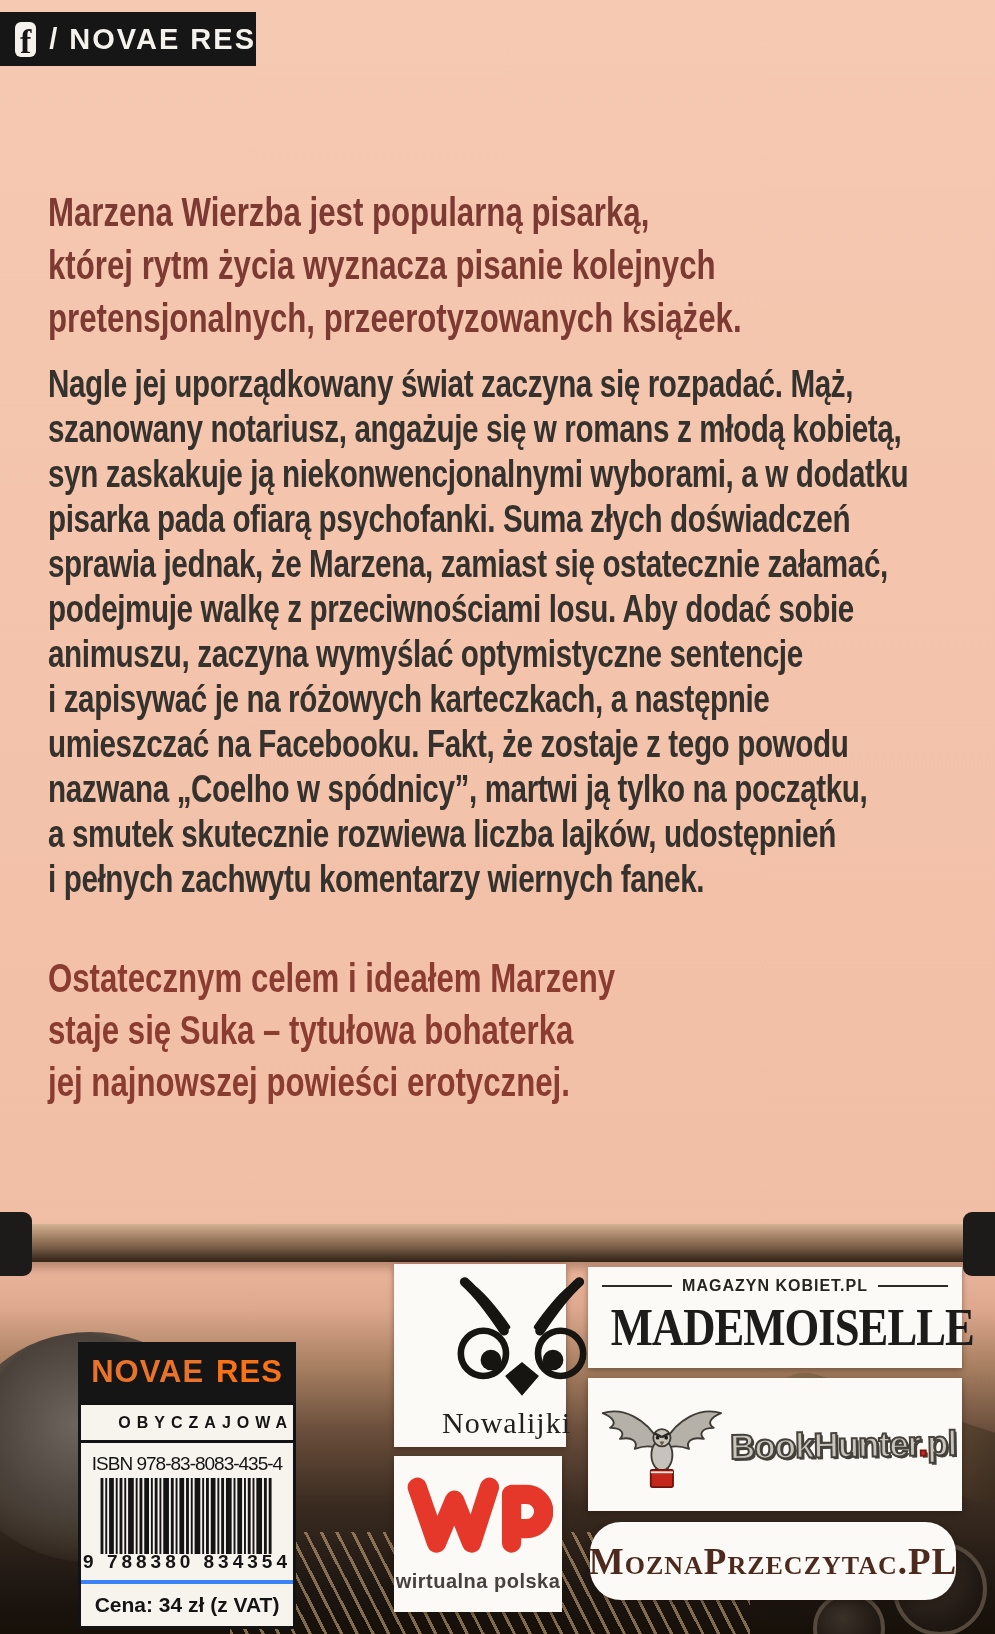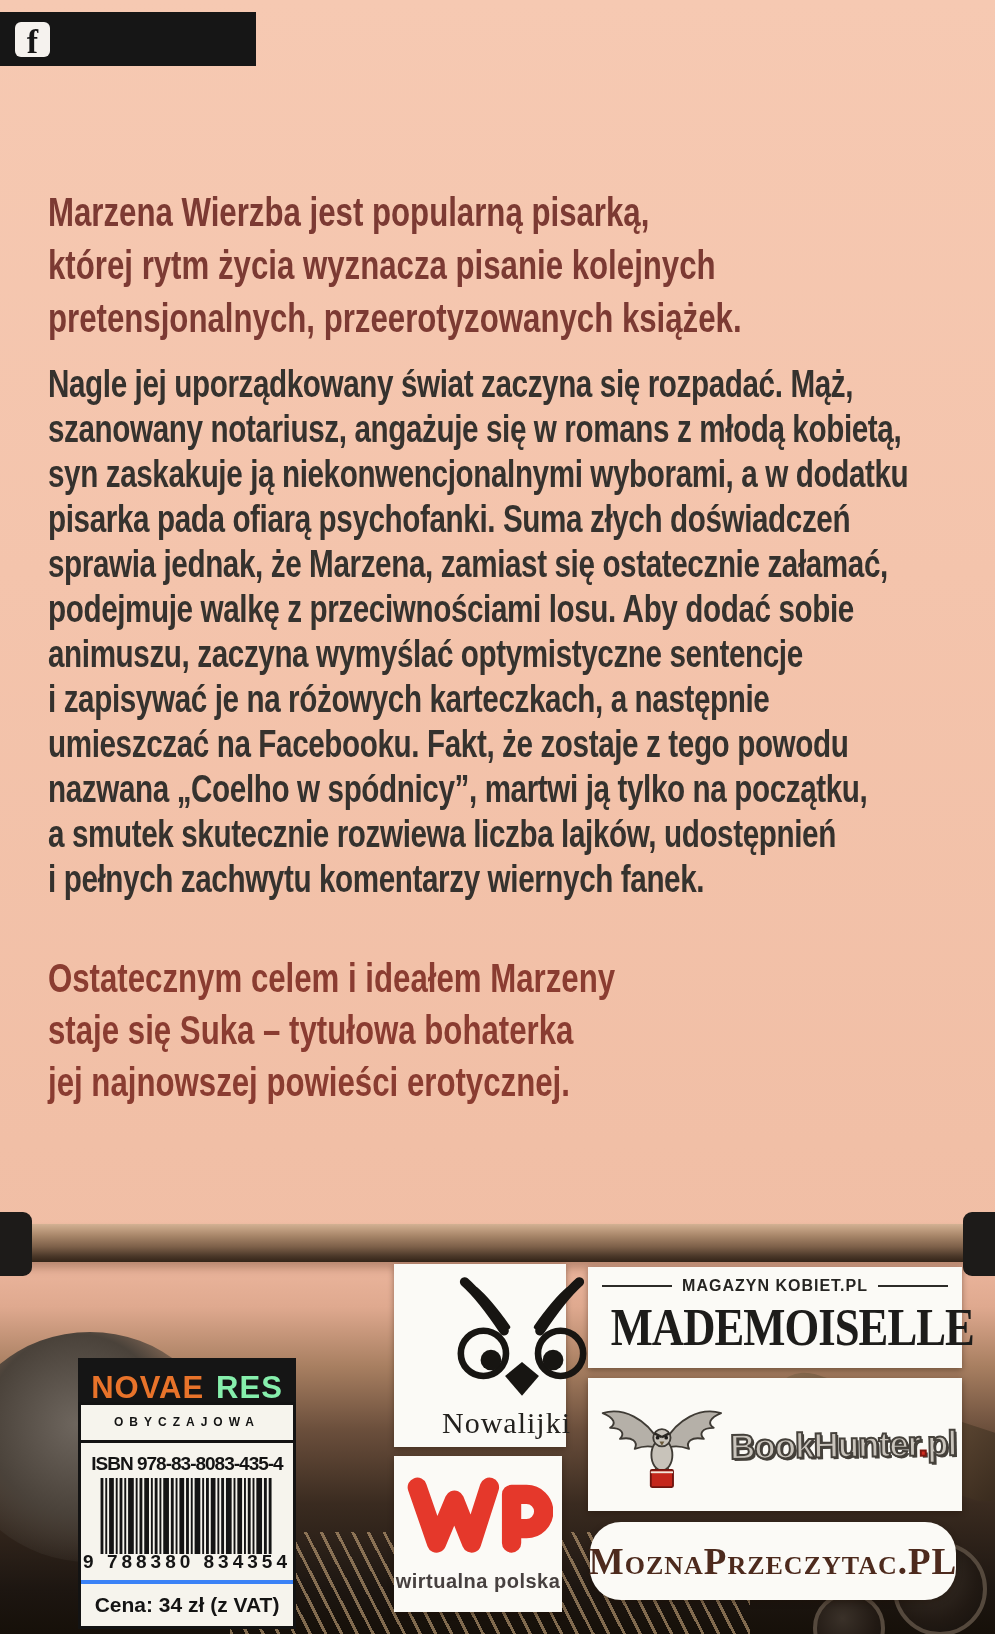--- a/index.html
+++ b/index.html
@@ -35,24 +35,24 @@
     background:radial-gradient(circle at 45% 40%,#6e665e 0%,#4a423a 45%,rgba(40,33,27,0) 75%);}
   .tw-strings{position:absolute;left:230px;top:270px;width:520px;height:102px;
     background:repeating-linear-gradient(63deg,rgba(216,180,134,.55) 0 3px,rgba(0,0,0,0) 3px 14px);}
   .tw-key{position:absolute;border-radius:50%;background:radial-gradient(circle at 40% 35%,#3a3129 0%,#211913 60%,#14100c 100%);border:4px solid #55493d;}
   .tw-key.k1{right:8px;top:280px;width:86px;height:86px;}
   .tw-key.k2{right:110px;top:330px;width:64px;height:64px;}
   .tw-arm{position:absolute;right:-30px;top:140px;width:260px;height:70px;border-radius:40px;
     background:linear-gradient(120deg,#8f7154 0%,#5d4733 60%,#33261a 100%);transform:rotate(18deg);}
   
   .pub-logo{position:absolute;left:78px;top:1342px;width:218px;height:60px;background:#151515;
-    display:flex;align-items:center;justify-content:center;gap:12px;font-weight:bold;font-size:31px;letter-spacing:1px;margin-top:16px;}
+    display:flex;align-items:center;justify-content:center;gap:12px;font-weight:bold;font-size:31px;letter-spacing:1px;}
   .pub-card{position:absolute;left:78px;top:1402px;width:218px;background:#f6f4ed;border:3px solid #131313;box-sizing:border-box;text-align:center;color:#141414;}
-  .genre-row{height:35px;line-height:35px;border-bottom:3px solid #131313;font-weight:bold;font-size:12px;letter-spacing:6px;}
-  .isbn-row{margin-top:10px;font-weight:bold;font-size:19px;letter-spacing:-1px;white-space:nowrap;}
+  .genre-row{height:35px;line-height:35px;border-bottom:3px solid #131313;font-weight:bold;font-size:16px;letter-spacing:6px;text-align:right;}
+  .isbn-row{margin-top:10px;font-weight:normal;font-size:19px;letter-spacing:-1px;white-space:nowrap;}
   .barcode-svg{display:block;margin:3px auto 0;}
   .digits-row{font-weight:bold;font-size:19px;letter-spacing:4px;margin-top:-3px;white-space:nowrap;}
   .price-row{margin-top:7px;border-top:4px solid #3b82f6;height:42px;line-height:42px;font-weight:bold;font-size:21px;}
   
   .card{position:absolute;background:#fbfaf6;box-shadow:0 2px 6px rgba(30,15,5,.4);box-sizing:border-box;}
   .nowalijki{left:394px;top:1264px;width:172px;height:183px;text-align:center;padding-left:48px;}
   .nowalijki-name{font-family:"Liberation Serif",serif;font-size:30px;color:#23211e;letter-spacing:1px;margin-top:2px;}
   .wp-box{left:394px;top:1456px;width:168px;height:156px;text-align:center;}
   .wp-name{font-size:20px;font-weight:bold;color:#474140;letter-spacing:.5px;margin-top:-2px;}
   .mademoiselle{left:588px;top:1267px;width:374px;height:101px;padding:10px 14px 0;}
@@ -68,20 +68,21 @@
   .mozna-name{font-family:"Liberation Serif",serif;font-weight:bold;font-variant:small-caps;
     font-size:37px;color:#4d2a1d;letter-spacing:1px;white-space:nowrap;}
 </style>
 </head>
 <body>
 
 <div class="page">
 
   <div class="fb-bar">
     <span class="fb-icon">f</span>
+    <span class="fb-handle">/ NOVAE RES</span>
   </div>
 
   <div class="blurb p1">
     <div>Marzena Wierzba jest popularną pisarką,</div>
     <div>której rytm życia wyznacza pisanie kolejnych</div>
     <div>pretensjonalnych, przeerotyzowanych książek.</div>
   </div>
 
   <div class="blurb p2">
     <div>Nagle jej uporządkowany świat zaczyna się rozpadać. Mąż,</div>
@@ -110,21 +111,21 @@
     <div class="tw-strings"></div>
     <div class="tw-key k1"></div>
     <div class="tw-key k2"></div>
   </div>
   <div class="rod"></div>
   <div class="rod-knob left"></div>
   <div class="rod-knob right"></div>
 
   <div class="pub-logo">
     <span style="color:#e8732a">NOVAE</span>
-    <span style="color:#86efac">RES</span>
+    <span style="color:#f97316">RES</span>
   </div>
   <div class="pub-card">
     <div class="genre-row">OBYCZAJOWA</div>
     <div class="isbn-row">ISBN 978-83-8083-435-4</div>
     <svg class="barcode-svg" width="176" height="76" viewBox="0 0 182 80">
       <g fill="#141414">
         <rect x="0" y="0" width="3" height="80"></rect>
           <rect x="5" y="0" width="2" height="80"></rect>
         <rect x="9" y="0" width="5" height="80"></rect>
           <rect x="16" y="0" width="2" height="80"></rect>

